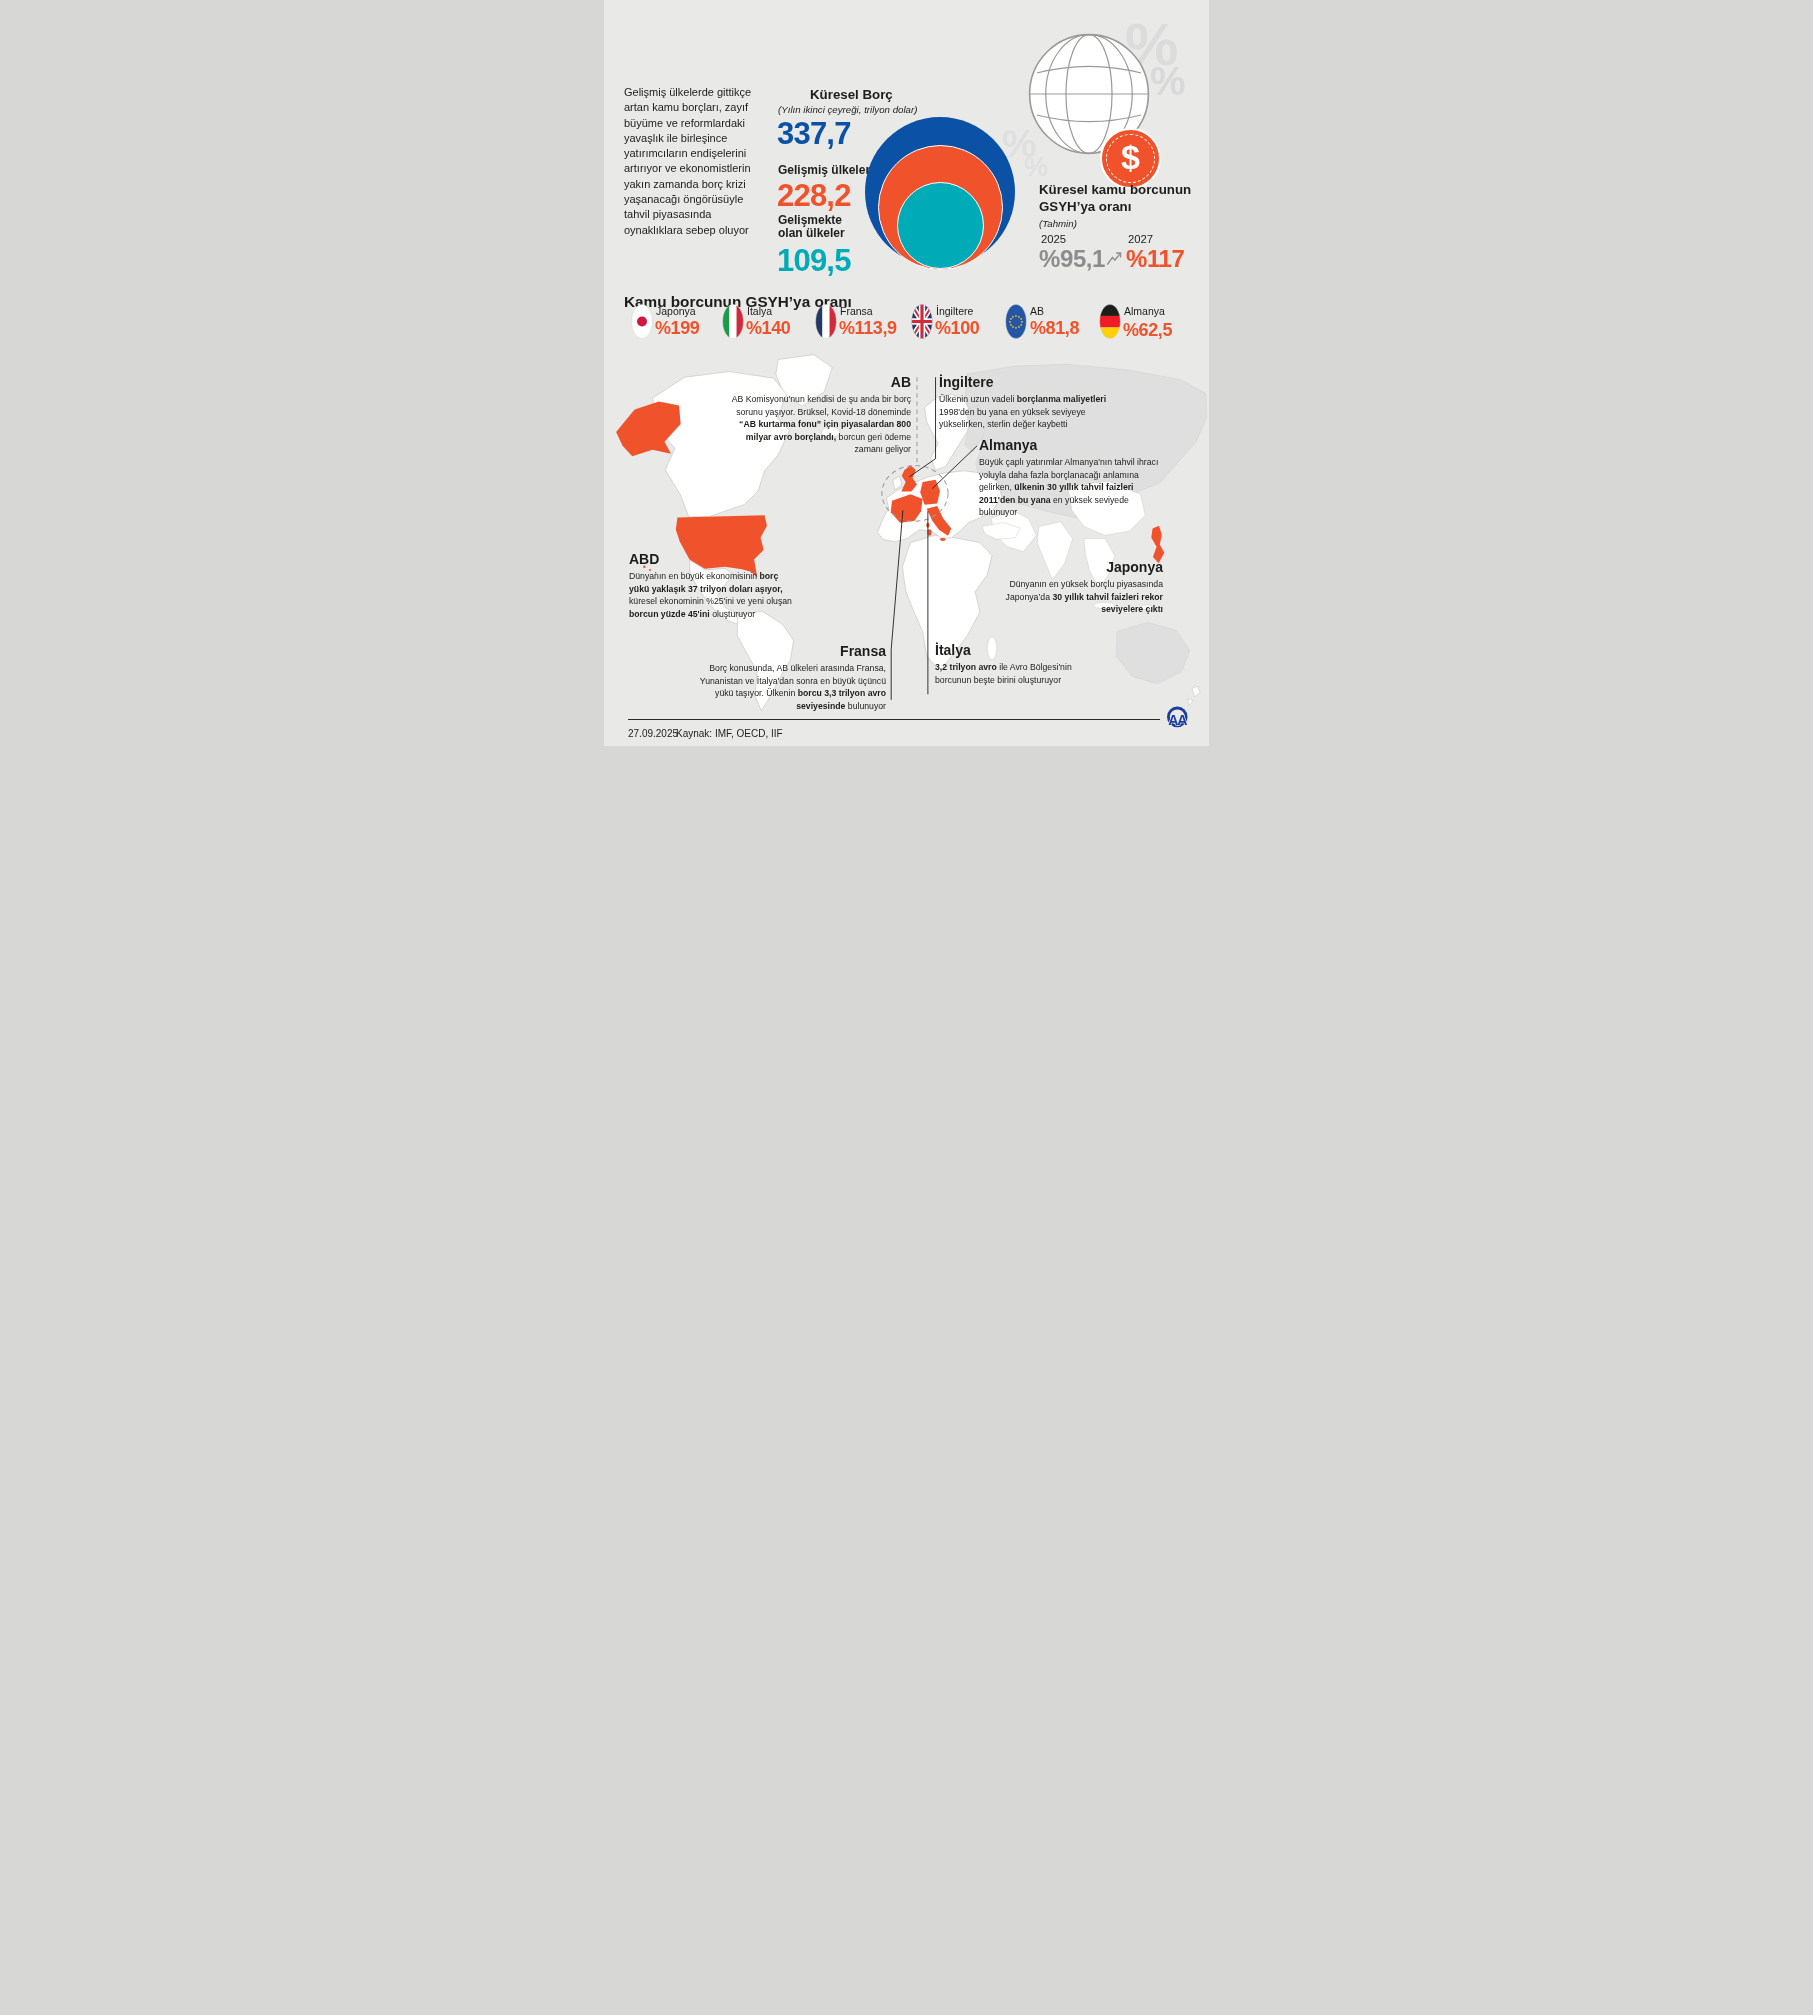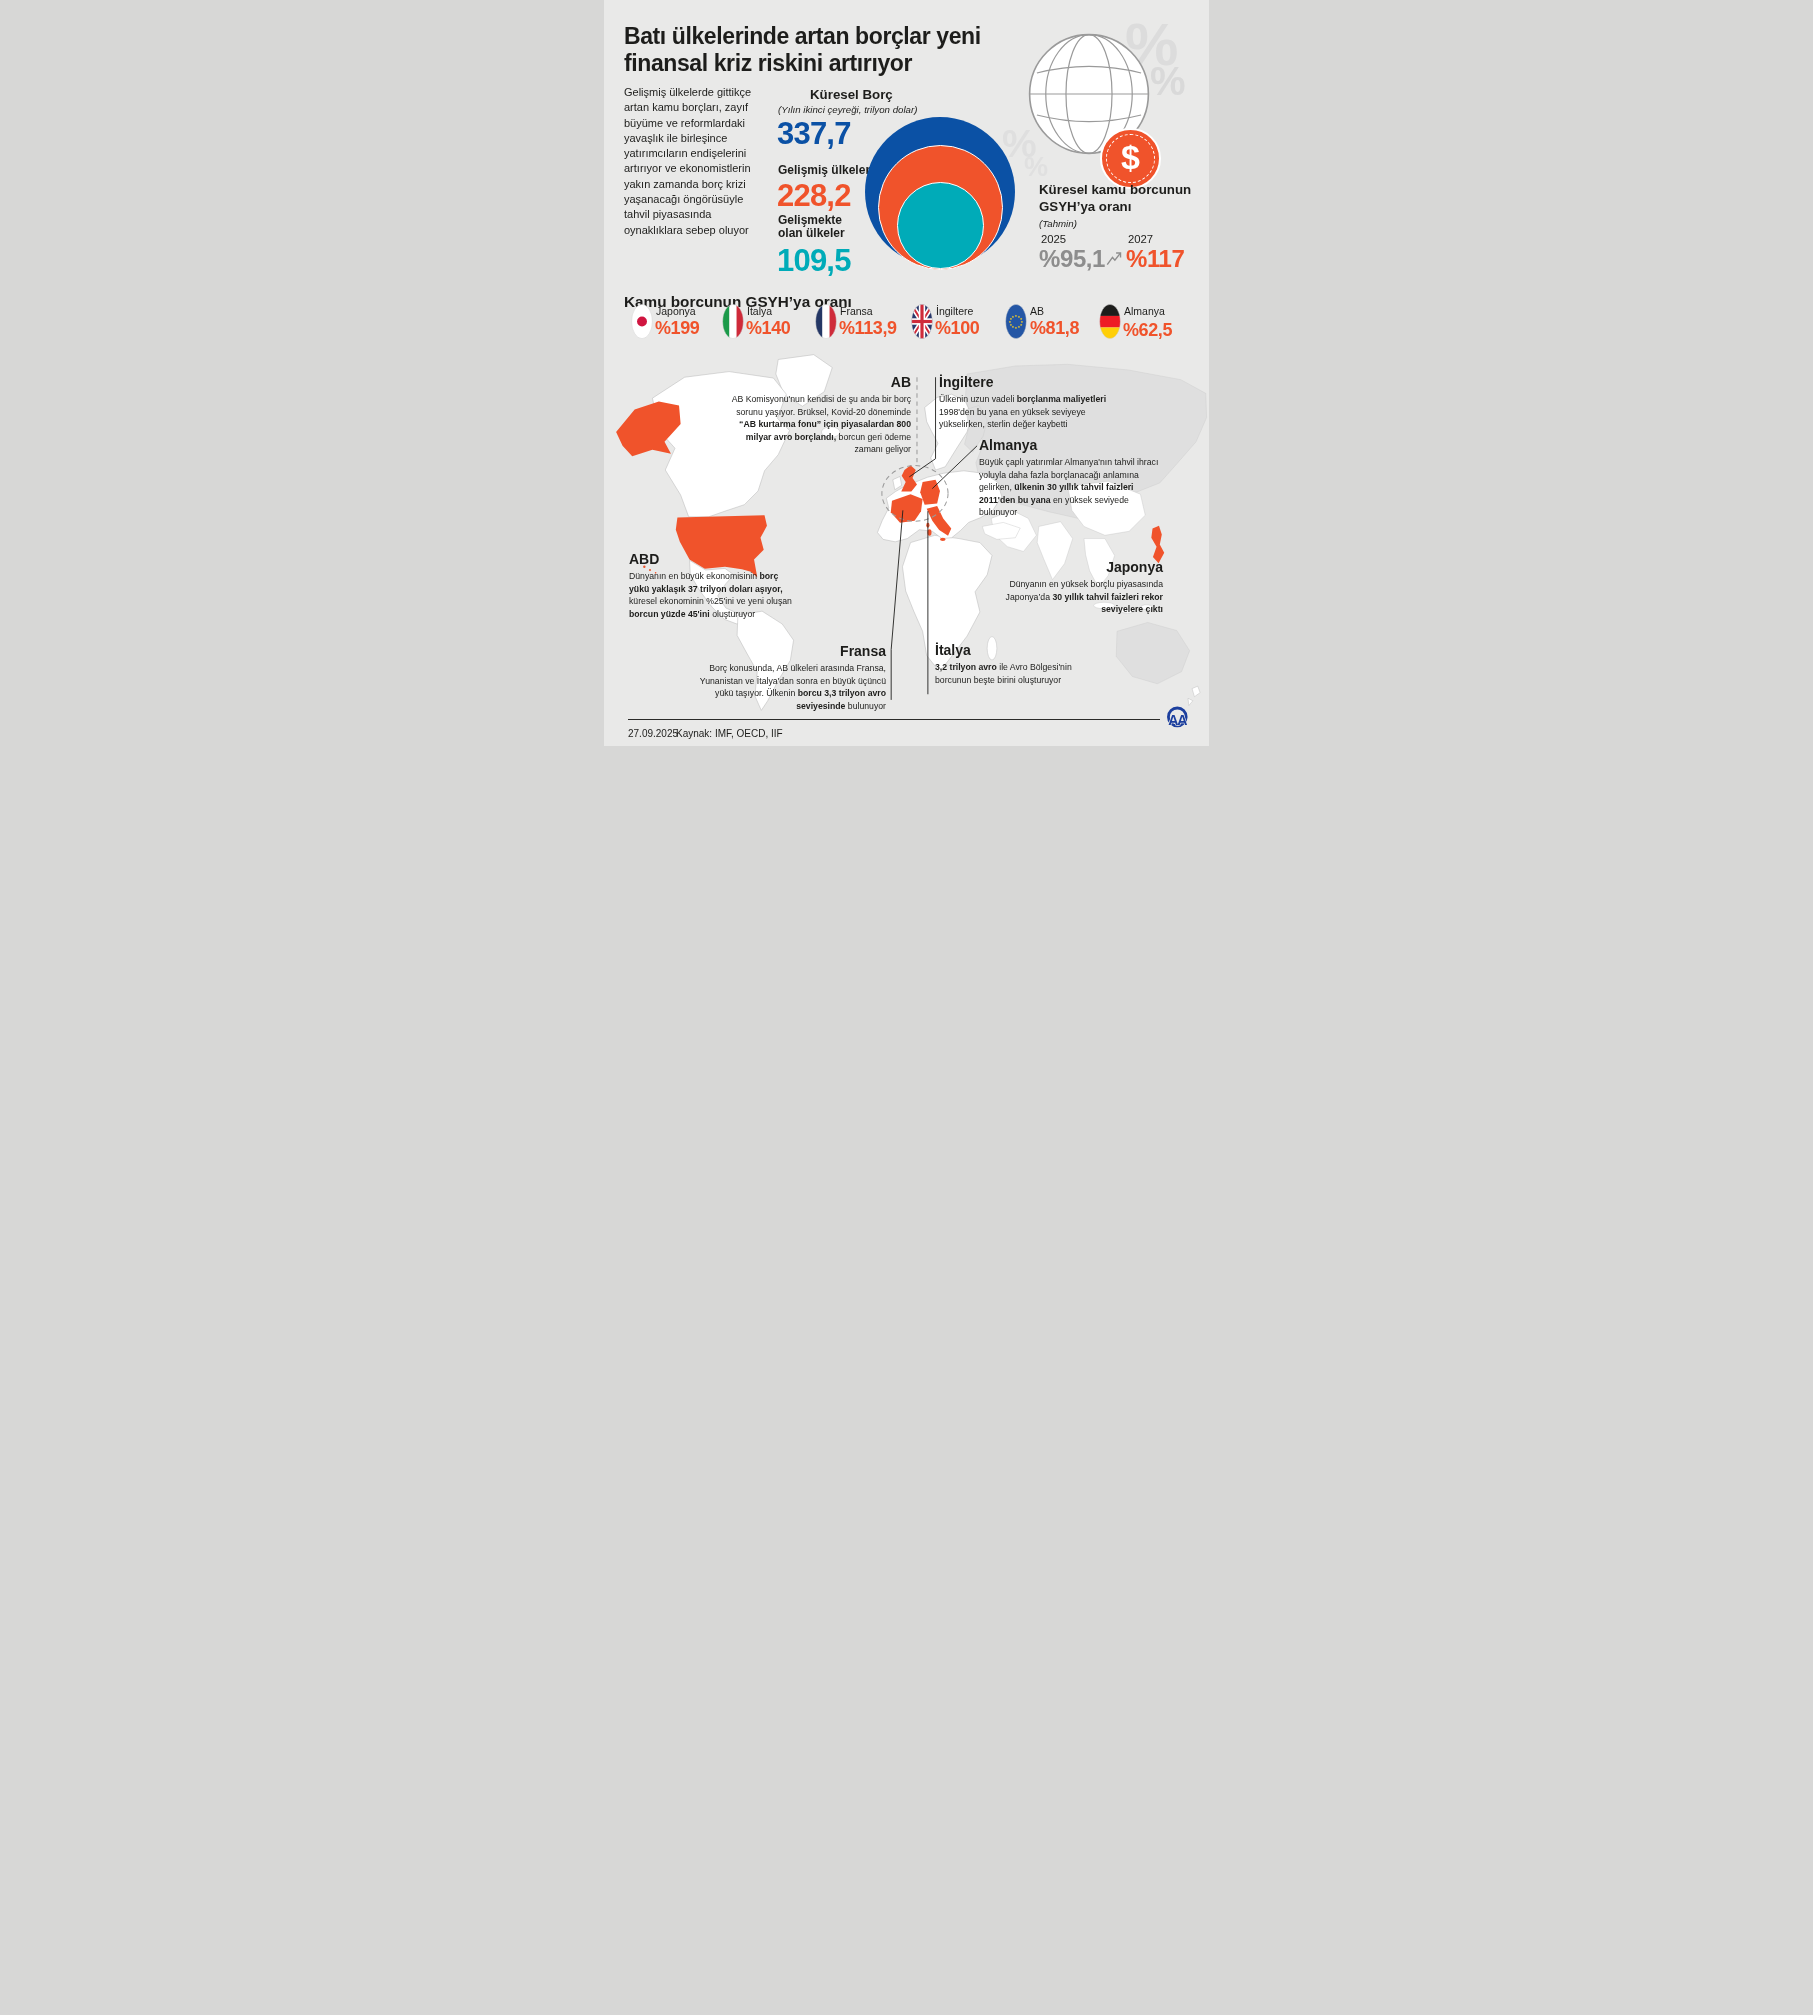--- a/index.html
+++ b/index.html
@@ -63,21 +63,20 @@
       <path d="M5,151 L297,151" fill="none" stroke="#9a9a9a" stroke-width="3"></path>
       <path d="M22,203 Q151,236 280,203" fill="none" stroke="#9a9a9a" stroke-width="3"></path>
     </svg>
   </div>
 
   <div class="coin" style="left:496px;top:128px;">
     <div class="coin-ring"></div>
     <div class="coin-s">$</div>
   </div>
 
-  <div class="abs h-title" style="left:20px;top:23.4px;">Batı ülkelerinde artan borçlar yeni finansal kriz riskini artırıyor</div>
 
   <div class="abs intro" style="left:20px;top:85px;">Gelişmiş ülkelerde gittikçe artan kamu borçları, zayıf büyüme ve reformlardaki yavaşlık ile birleşince yatırımcıların endişelerini artırıyor ve ekonomistlerin yakın zamanda borç krizi yaşanacağı öngörüsüyle tahvil piyasasında oynaklıklara sebep oluyor</div>
 
   <div class="abs kb-title" style="left:174px;top:87px;">Küresel Borç</div>
   <div class="abs kb-sub" style="left:174px;top:104px;">(Yılın ikinci çeyreği, trilyon dolar)</div>
   <div class="abs big-num c-blue" style="left:173px;top:116px;">337,7</div>
   <div class="abs kb-cat" style="left:174px;top:164px;">Gelişmiş ülkeler</div>
   <div class="abs big-num c-orange" style="left:173px;top:178px;">228,2</div>
   <div class="abs kb-cat" style="left:174px;top:214px;width:85px;">Gelişmekte olan ülkeler</div>
   <div class="abs big-num c-teal" style="left:173px;top:243px;">109,5</div>
@@ -283,21 +282,21 @@
         <polyline points="822,70 822,272 757,317" fill="none" stroke="#1d1d1b" stroke-width="2.2"></polyline>
         <line x1="925" y1="240" x2="814" y2="346" stroke="#1d1d1b" stroke-width="2.2"></line>
         <line x1="803" y1="402" x2="803" y2="856" stroke="#1d1d1b" stroke-width="2.2"></line>
         <polyline points="741,400 712,745 712,870" fill="none" stroke="#1d1d1b" stroke-width="2.2"></polyline>
       </g>
     </svg>
   </div>
 
   <div class="abs t-right" style="left:117px;top:374px;width:190px;">
     <p class="note-title">AB</p>
-    <p class="note-body"><span>AB Komisyonu'nun kendisi de şu anda bir borç sorunu yaşıyor. Brüksel, Kovid-20 döneminde </span><b>“AB kurtarma fonu” için piyasalardan 800 milyar avro borçlandı,</b><span> borcun geri ödeme zamanı geliyor</span></p>
+    <p class="note-body"><span>AB Komisyonu'nun kendisi de şu anda bir borç sorunu yaşıyor. Brüksel, Kovid-18 döneminde </span><b>“AB kurtarma fonu” için piyasalardan 800 milyar avro borçlandı,</b><span> borcun geri ödeme zamanı geliyor</span></p>
   </div>
 
   <div class="abs" style="left:335px;top:374px;width:174px;">
     <p class="note-title">İngiltere</p>
     <p class="note-body"><span>Ülkenin uzun vadeli </span><b>borçlanma maliyetleri</b><span> 1998'den bu yana en yüksek seviyeye yükselirken, sterlin değer kaybetti</span></p>
   </div>
 
   <div class="abs" style="left:375px;top:437px;width:182px;">
     <p class="note-title">Almanya</p>
     <p class="note-body"><span>Büyük çaplı yatırımlar Almanya'nın tahvil ihracı yoluyla daha fazla borçlanacağı anlamına gelirken, </span><b>ülkenin 30 yıllık tahvil faizleri 2011'den bu yana</b><span> en yüksek seviyede bulunuyor</span></p>

